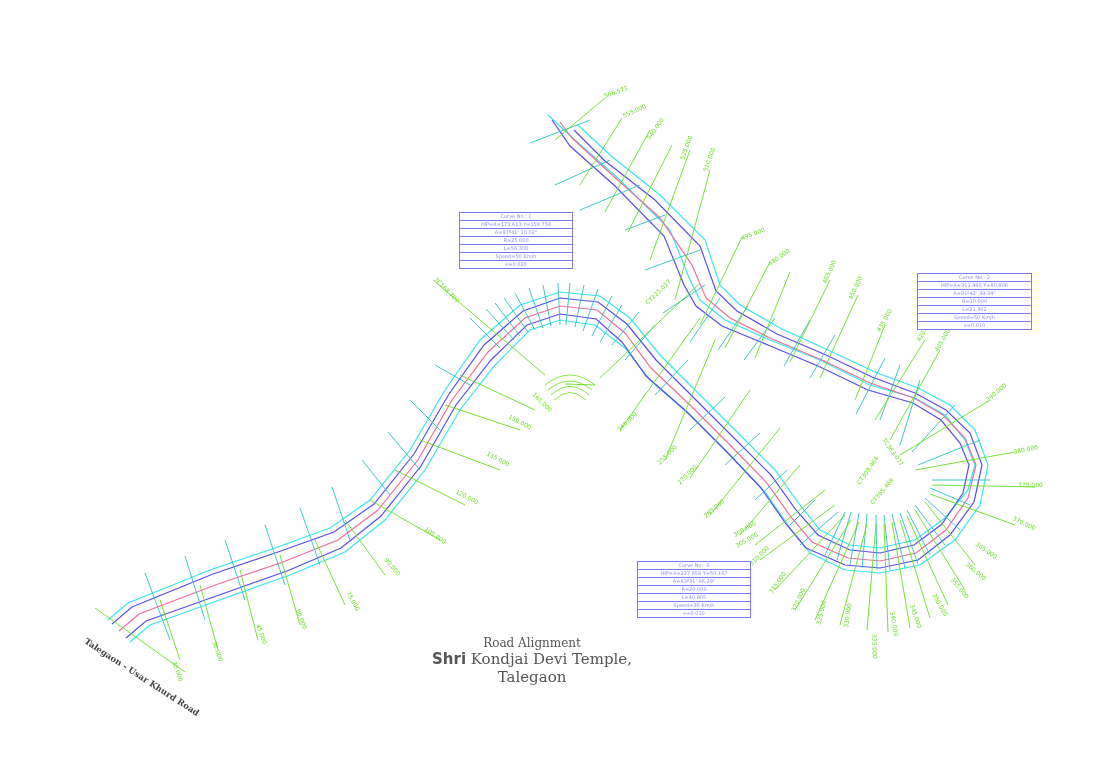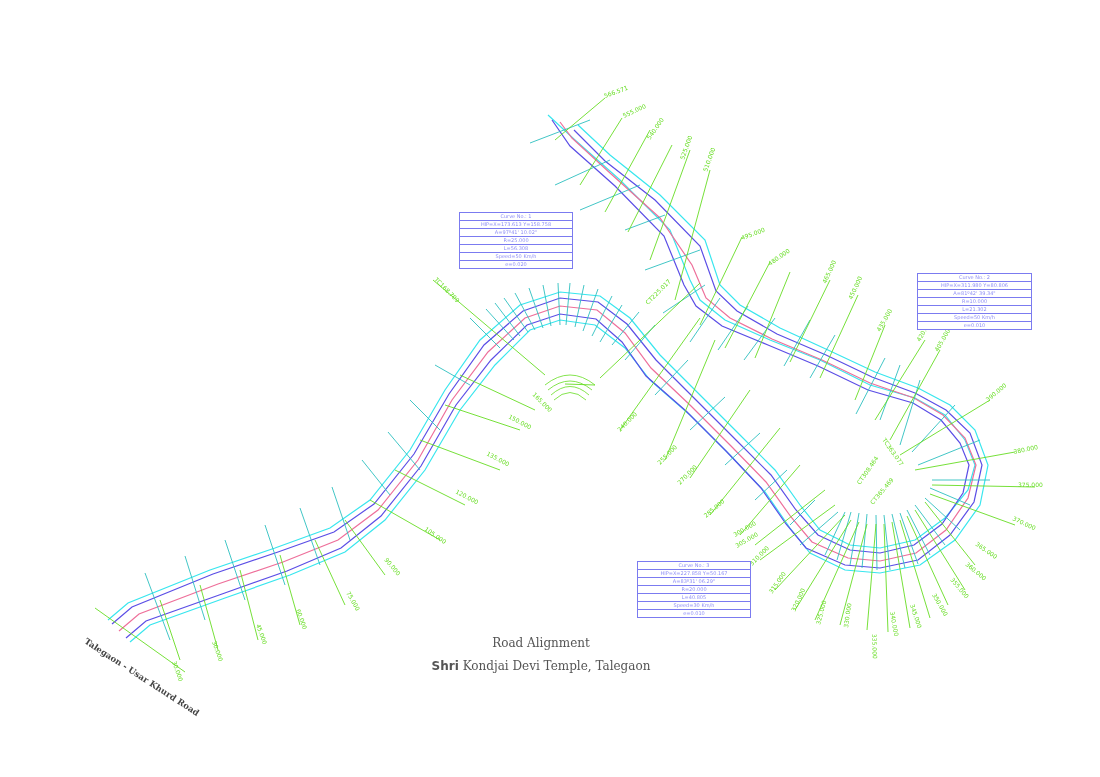--- a/index.html
+++ b/index.html
@@ -1,23 +1,23 @@
 <!DOCTYPE html>
 <html><head>
 <meta charset="utf-8">
 <style>
   html, body { margin: 0; padding: 0; background: #ffffff; }
   body { width: 1100px; height: 777px; position: relative; overflow: hidden; font-family: "DejaVu Serif", serif; }
   #drawing { position: absolute; left: 0; top: 0; width: 1100px; height: 777px; }
   .curve-table { position: absolute; border: 1px solid #7b7bf0; background: #fff; font-family: "DejaVu Sans", sans-serif; font-size: 5px; color: #8f8ff5; }
   .curve-table .row { height: 7px; line-height: 7px; text-align: center; border-bottom: 1px solid #7b7bf0; white-space: nowrap; overflow: hidden; }
   .curve-table .row:last-child { border-bottom: none; }
-  .title-block { position: absolute; left: 421px; top: 636px; width: 240px; text-align: center; color: #555; font-family: "DejaVu Serif", serif; }
+  .title-block { position: absolute; left: 412px; top: 636px; width: 240px; text-align: center; color: #555; font-family: "DejaVu Serif", serif; }
   .title-line1 { font-size: 12px; }
-  .title-line2 { font-size: 12px; margin-top: 9px; }
+  .title-line2 { font-size: 15px; }
   .title-line2 b { font-family: "DejaVu Sans", sans-serif; font-weight: bold; }
   .road-label { position: absolute; left: 88px; top: 636px; transform: rotate(33deg); transform-origin: left top; font-family: "DejaVu Serif", serif; font-size: 8.5px; font-weight: bold; color: #444; white-space: nowrap; }
   .sta { font-family: "DejaVu Sans", sans-serif; font-size: 6px; fill: #66dd22; }
 </style>
 </head>
 <body>
 
 <svg id="drawing" viewBox="0 0 1100 777" xmlns="http://www.w3.org/2000/svg">
 
   <g fill="none" stroke="#38e6ee" stroke-width="1.2">

